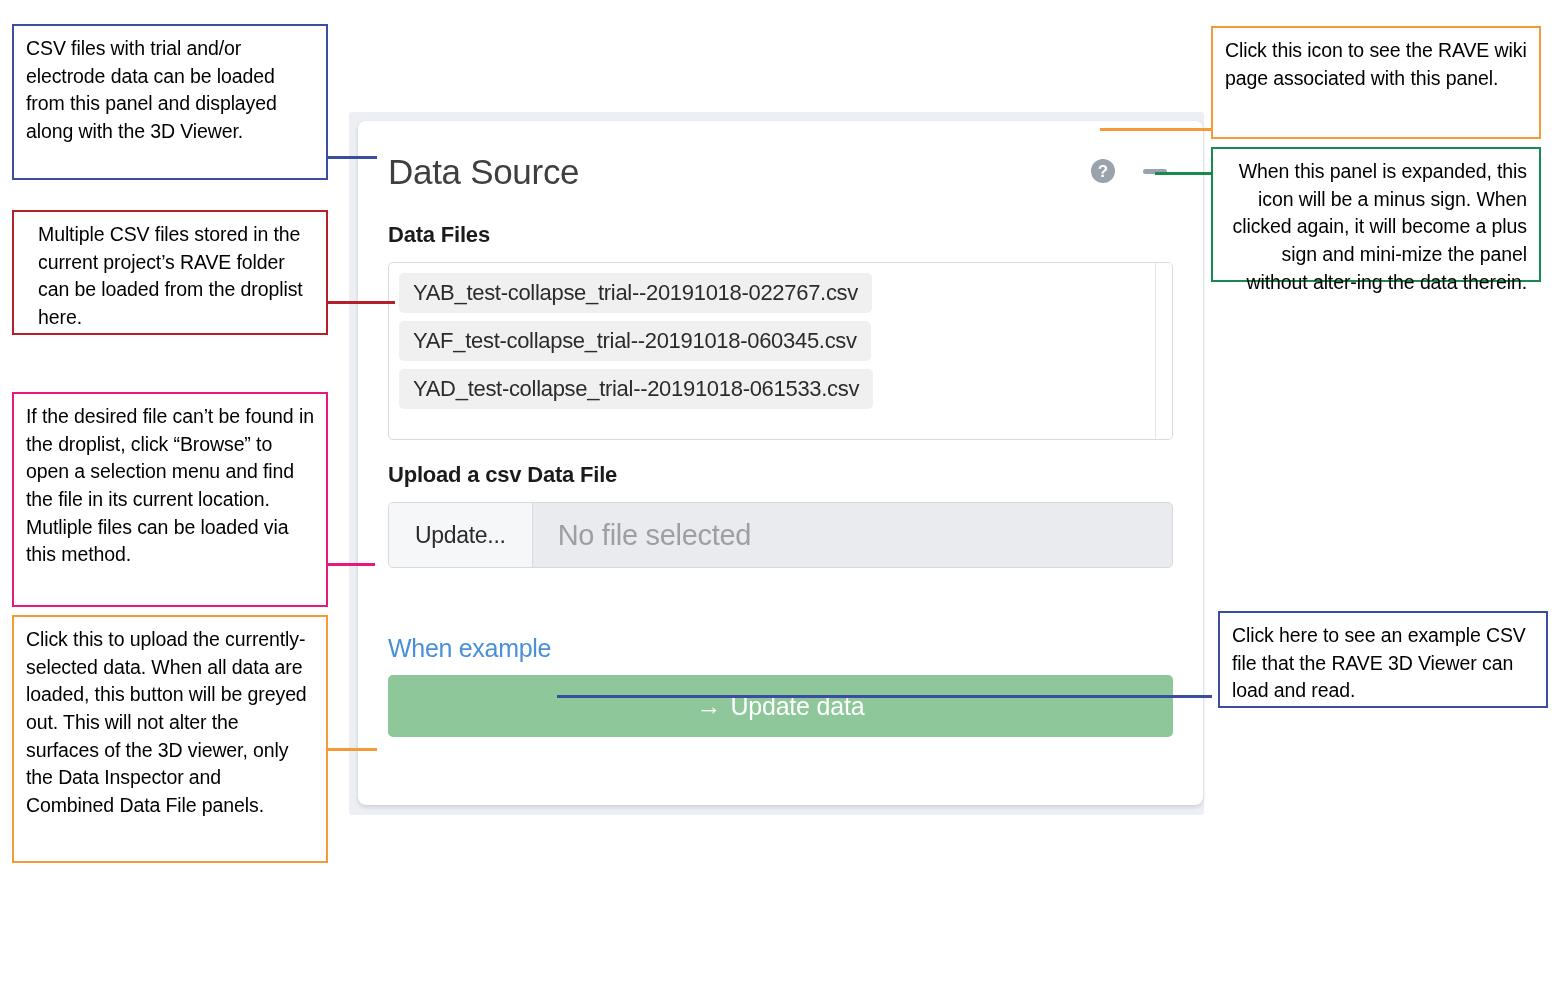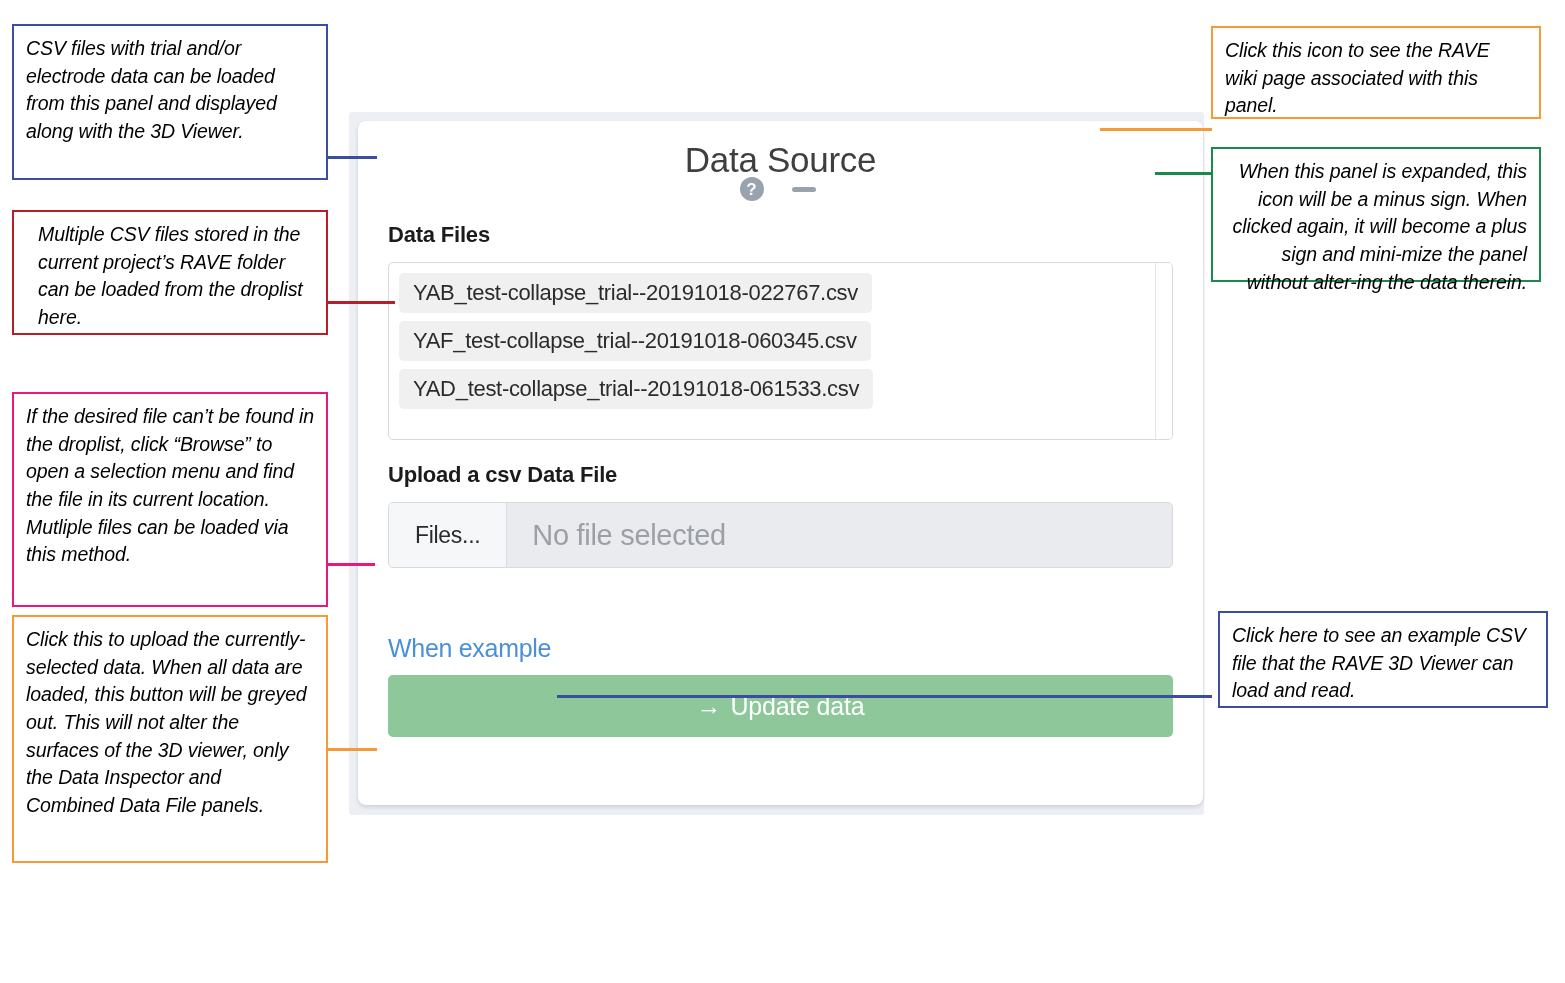--- a/index.html
+++ b/index.html
@@ -21,21 +21,21 @@
     box-sizing: border-box;
     background: #ffffff;
     border: 2px solid #333;
     padding: 9px 12px 10px 12px;
     font-size: 19.5px;
     line-height: 1.42;
     color: #000000;
     letter-spacing: -0.1px;
     z-index: 20;
   }
-  .callout p { margin: 0; font-style: italic; }
+  .callout p { margin: 0; }
 
   .c-blue   { border-color: #3b4da0; }
   .c-red    { border-color: #b51f2a; padding-left: 24px; }
   .c-pink   { border-color: #e8197e; }
   .c-orange { border-color: #f49a38; }
   .c-green  { border-color: #1a8a4c; }
 
   
   .line {
     position: absolute;
@@ -76,21 +76,20 @@
     padding: 21px 30px 0 30px;
     height: 100%;
     box-sizing: border-box;
   }
 
   #panel-header {
     display: flex;
     align-items: center;
     justify-content: space-between;
     height: 58px;
-    flex-direction: column;
   }
   #panel-title {
     font-size: 35px;
     color: #3f3f3f;
     font-weight: 400;
     letter-spacing: -0.3px;
     line-height: 1;
   }
   #header-icons {
     display: flex;
@@ -236,21 +235,21 @@
 </div>
 
 <div class="callout c-pink" style="left:12px; top:369px; width:316px; height:215px;margin-top:23px;">
   <p>If the desired file can’t be found in the droplist, click “Browse” to open a selection menu and find the file in its current location. Mutliple files can be loaded via this method.</p>
 </div>
 
 <div class="callout c-orange" style="left:12px; top:615px; width:316px; height:248px;">
   <p>Click this to upload the currently-selected data. When all data are loaded, this button will be greyed out. This will not alter the surfaces of the 3D viewer, only the Data Inspector and Combined Data File panels.</p>
 </div>
 
-<div class="callout c-orange" style="left:1211px; top:26px; width:330px; height:93px;">
+<div class="callout c-orange" style="left:1211px; top:26px; width:330px; height:113px;">
   <p>Click this icon to see the RAVE wiki page associated with this panel.</p>
 </div>
 
 <div class="callout c-green" style="left:1211px; top:147px; width:330px; height:135px;text-align:right;">
   <p>When this panel is expanded, this icon will be a minus sign. When clicked again, it will become a plus sign and mini-mize the panel without alter-ing the data therein.</p>
 </div>
 
 <div class="callout c-blue" style="left:1218px; top:611px; width:330px; height:97px;">
   <p>Click here to see an example CSV file that the RAVE 3D Viewer can load and read.</p>
 </div>
@@ -275,21 +274,21 @@
       <div style="height:0"></div>
       <div class="file-item">YAF_test-collapse_trial--20191018-060345.csv</div>
       <div style="height:0"></div>
       <div class="file-item">YAD_test-collapse_trial--20191018-061533.csv</div>
       <div id="file-list-scroll-track"></div>
     </div>
 
     <div class="section-label">Upload a csv Data File</div>
 
     <div id="upload-row">
-      <div id="browse-button">Files...</div>
+      <div id="browse-button">Update...</div>
       <div id="file-selected-text">No file selected</div>
     </div>
 
     <div id="show-example">When example</div>
 
     <div id="update-button">
       <span id="update-arrow">→</span>
       <span>Update data</span>
     </div>
 

